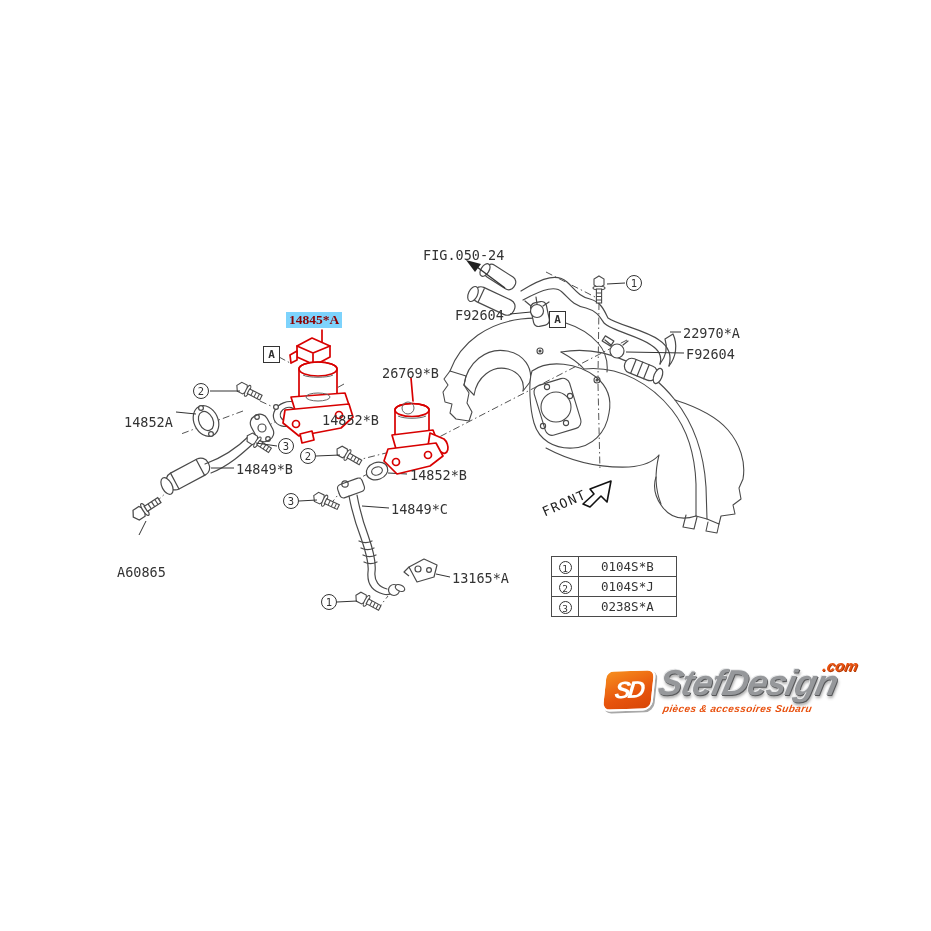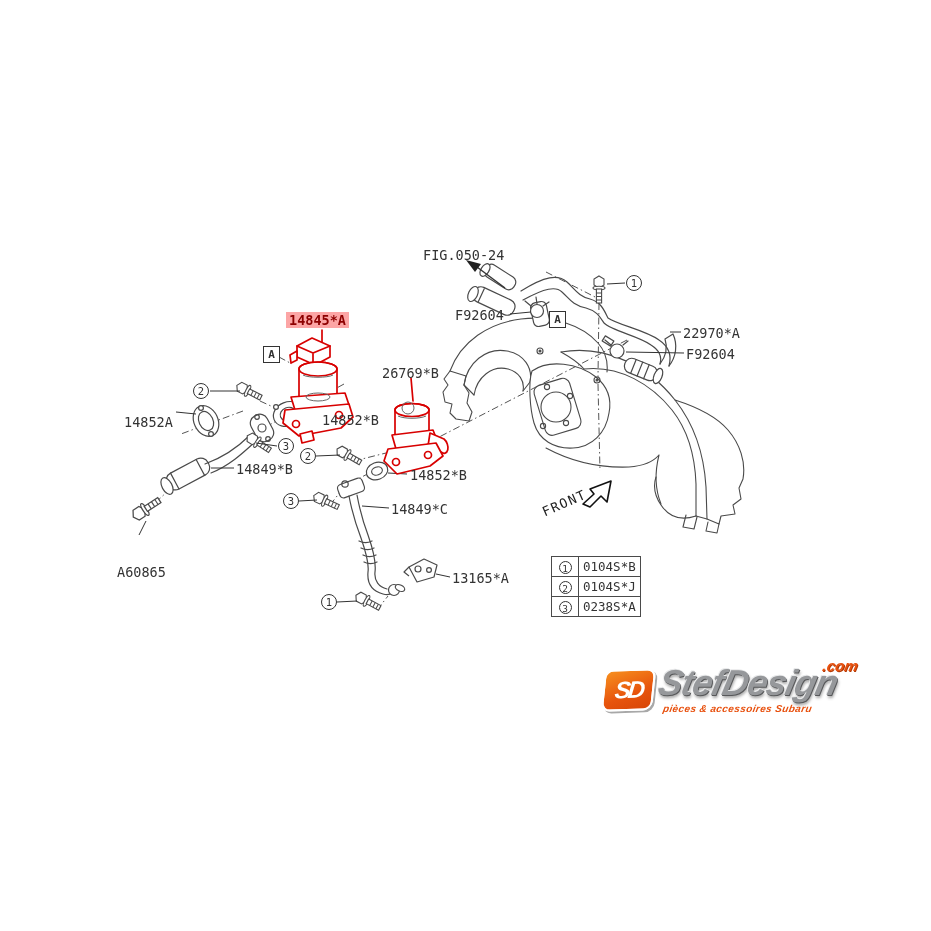--- a/index.html
+++ b/index.html
@@ -1,33 +1,33 @@
 <!DOCTYPE html>
 <html><head>
 <meta charset="utf-8">
 <style>
   html,body{margin:0;padding:0;background:#fff;}
   #stage{position:relative;width:931px;height:818px;background:#ffffff;overflow:hidden;
          font-family:"DejaVu Sans Mono",monospace;}
   #art{position:absolute;left:0;top:0;}
   .plbl{position:absolute;font:13.5px "DejaVu Sans Mono",monospace;color:#333;
         white-space:nowrap;letter-spacing:0;}
-  .plbl.hl{background:#fca5a5;color:#8d0000;padding:0 3px;font-weight:bold;}
+  .plbl.hl{background:#7dd3fc;color:#8d0000;padding:0 3px;font-weight:bold;font-family:Liberation Serif, serif;}
   .abox{position:absolute;width:15px;height:15px;border:1.4px solid #333;background:#fff;
         font:bold 11px "DejaVu Sans Mono",monospace;color:#333;display:flex;
         align-items:center;justify-content:center;}
   .callout{position:absolute;width:16px;height:16px;border:1.4px solid #333;border-radius:50%;
         background:#fff;font:10.5px "DejaVu Sans Mono",monospace;color:#333;display:flex;
         align-items:center;justify-content:center;box-sizing:border-box;}
   .front{position:absolute;left:543px;top:505px;font:13px "DejaVu Sans Mono",monospace;
         color:#222;letter-spacing:1.5px;transform:rotate(-24deg);transform-origin:left center;}
   
   .legend{position:absolute;left:551px;top:556px;border-collapse:collapse;}
   .legend td{border:1.2px solid #4a4a4a;font:12.5px "DejaVu Sans Mono",monospace;color:#333;
-        padding:1px 4px;height:17px;background:#fff;}
+        padding:1px 22px;height:17px;background:#fff;}
   .legend td.n{width:18px;text-align:center;padding:1px 4px;}
   .lnum{display:inline-block;width:13px;height:13px;border:1.2px solid #333;border-radius:50%;
         font:9.5px "DejaVu Sans Mono",monospace;line-height:13px;text-align:center;
         box-sizing:border-box;vertical-align:middle;}
   
   .logo{position:absolute;left:597px;top:659px;width:292px;height:76px;}
   .logo-icon{position:absolute;left:6px;top:10px;width:47px;height:38px;border-radius:9px;
         background:linear-gradient(160deg,#f78f1e 0%,#e7540d 60%,#d84607 100%);
         border:2px solid #fff;box-shadow:2px 2px 0 #a8a8a8;transform:skewX(-8deg) rotate(-2deg);
         color:#fff;font:italic 800 24px "Liberation Sans",sans-serif;display:flex;

